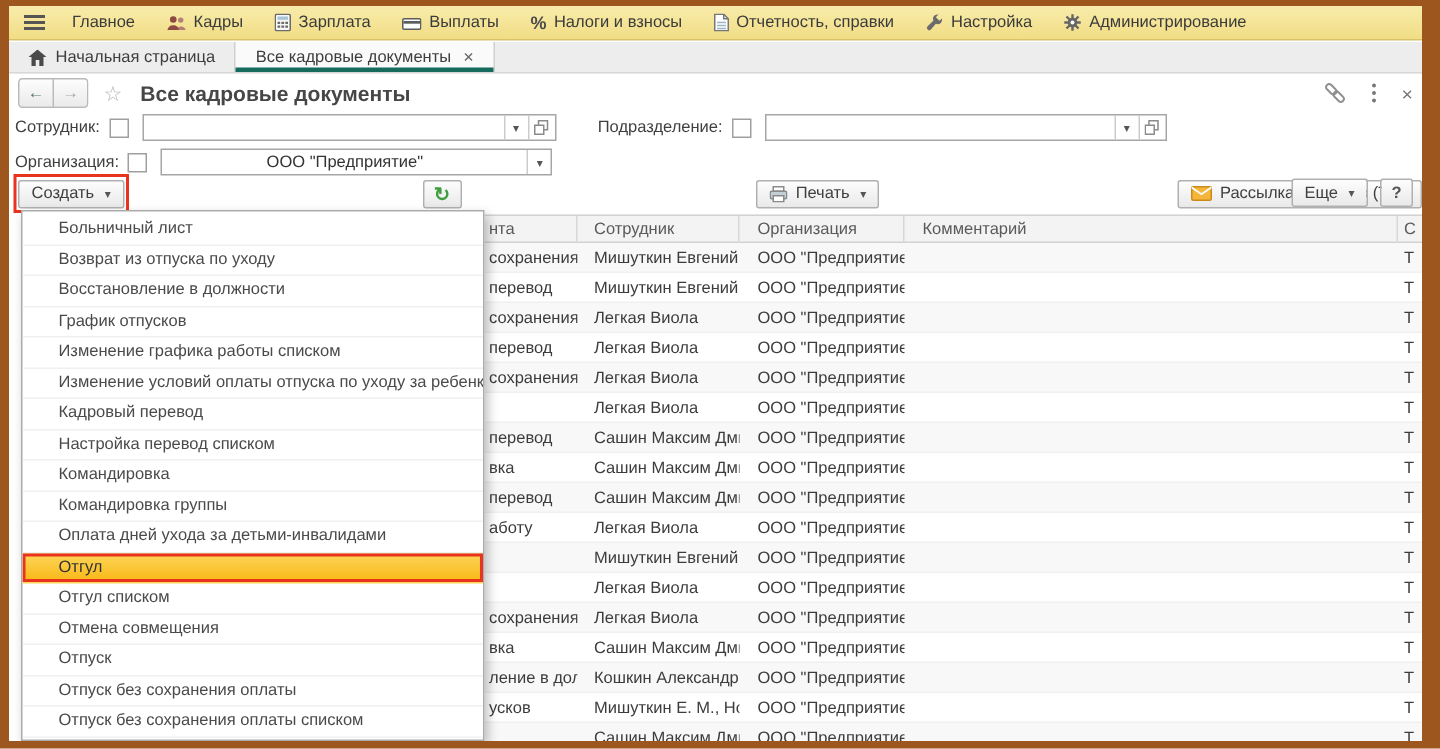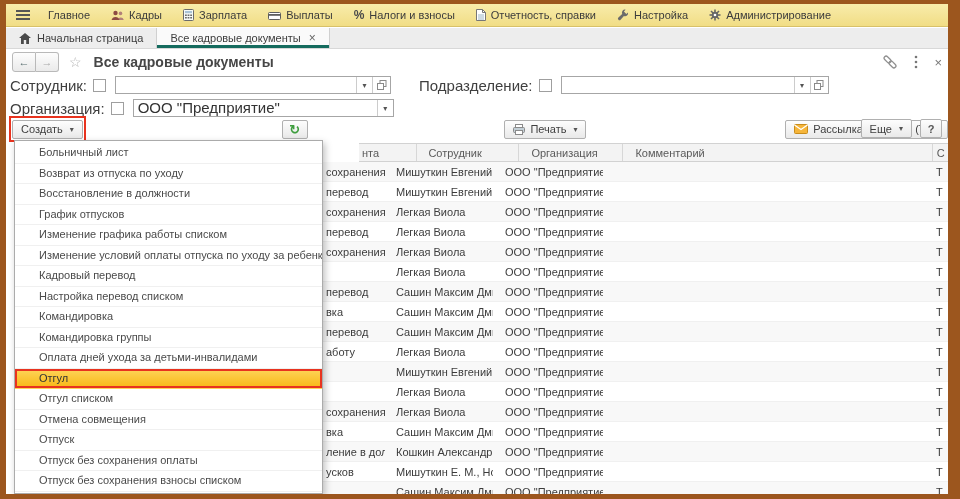--- a/index.html
+++ b/index.html
@@ -36,21 +36,21 @@
   .navbtn.back::after{content:"\2190";color:#5a6f71;}
   .navbtn.fwd::after{content:"\2192";color:#a9a9a9;}
   .star{margin-left:10px;color:#b3b3b3;font-size:14px;cursor:pointer;}
   .star::after{content:"\2606";}
   .ftitle{margin-left:12px;font-size:14px;font-weight:bold;color:#464646;}
   .headicons{position:absolute;right:6px;top:0;height:24px;display:flex;align-items:center;gap:16px;}
   .hicon{cursor:pointer;display:flex;align-items:center;color:#777;}
   .wclose{font-size:13px;color:#777;}
 
   
-  .frow{position:absolute;left:0;width:100%;display:flex;align-items:center;font-size:15px;color:#3f3f3f;height:20px;}
+  .frow{position:absolute;left:0;width:100%;display:flex;align-items:center;font-size:11px;color:#3f3f3f;height:20px;text-align:center;}
   .frow1{top:71px;} .frow2{top:94px;}
   .flabel{margin-left:4px;}
   .cb{width:11px;height:11px;border:1px solid #9f9f9f;background:#fff;display:inline-block;margin-left:6px;cursor:pointer;}
   .field{display:flex;height:18px;border:1px solid #a6a6a6;background:#fff;box-sizing:border-box;margin-left:9px;}
   .inp{flex:1;padding:0 4px;line-height:16px;overflow:hidden;white-space:nowrap;cursor:text;color:#333;}
   .arrowseg{width:15px;border-left:1px solid #cccccc;display:flex;align-items:center;justify-content:center;cursor:pointer;}
   .arrowseg::after{content:"\25BE";font-size:8px;color:#555;}
   .linkseg{width:17px;border-left:1px solid #cccccc;display:flex;align-items:center;justify-content:center;cursor:pointer;}
   .f-emp{width:276px;} .f-dep{width:268px;} .f-org{width:261px;}
   .dep-label{margin-left:28px;}
@@ -64,21 +64,21 @@
   .red-annot{position:absolute;border:2px solid #e8331f;pointer-events:none;}
   .create-annot{inset:-3px;}
   .iconbtn{width:26px;justify-content:center;margin-right:10px;}
   .refresh-glyph{color:#3f9e3f;font-weight:bold;font-size:13px;line-height:13px;}
   .printbtn{margin-right:12px;}
   .rightbtns{position:absolute;right:6px;top:1px;display:flex;gap:8px;align-items:center;}
   .helpbtn{width:22px;justify-content:center;font-weight:bold;color:#555;}
 
   
   .grid{position:absolute;left:317px;top:139px;width:625px;font-size:11px;}
-  .thead{height:19px;background:#f3f3f3;border-top:1px solid #d2d2d2;border-bottom:1px solid #d2d2d2;display:flex;color:#5a5a5a;box-sizing:border-box;margin-left:36px;}
+  .thead{height:19px;background:#f3f3f3;border-top:1px solid #d2d2d2;border-bottom:1px solid #d2d2d2;display:flex;color:#5a5a5a;box-sizing:border-box;}
   .thead .cell{border-right:1px solid #d7d7d7;line-height:18px;cursor:pointer;}
   .tr{height:20px;display:flex;align-items:center;border-bottom:1px solid #f0f0f0;color:#3c3c3c;cursor:default;box-sizing:border-box;background:#fff;}
   .tr:nth-child(odd){background:#f8f8f8;}
   .cell{overflow:hidden;white-space:nowrap;box-sizing:border-box;}
   .cell.doc{width:62px;padding-left:3px;}
   .cell.employee{width:108px;padding-left:11px;}
   .cell.organization{width:110px;padding-left:12px;}
   .cell.comment{width:329px;padding-left:12px;}
   .cell.extra{width:16px;padding-left:4px;border-right:none;}
 
@@ -447,18 +447,18 @@
         <div class="menu-item"><span>Кадровый перевод</span></div>
         <div class="menu-item"><span>Настройка перевод списком</span></div>
         <div class="menu-item"><span>Командировка</span></div>
         <div class="menu-item"><span>Командировка группы</span></div>
         <div class="menu-item"><span>Оплата дней ухода за детьми-инвалидами</span></div>
         <div class="menu-item hl"><span>Отгул</span><div class="red-annot menu-annot"></div></div>
         <div class="menu-item"><span>Отгул списком</span></div>
         <div class="menu-item"><span>Отмена совмещения</span></div>
         <div class="menu-item"><span>Отпуск</span></div>
         <div class="menu-item"><span>Отпуск без сохранения оплаты</span></div>
-        <div class="menu-item"><span>Отпуск без сохранения взносы списком</span></div>
+        <div class="menu-item"><span>Отпуск без сохранения оплаты списком</span></div>
         <div class="menu-item"></div>
       </div>
 
 </div>
 </div>
 
 </body></html>

